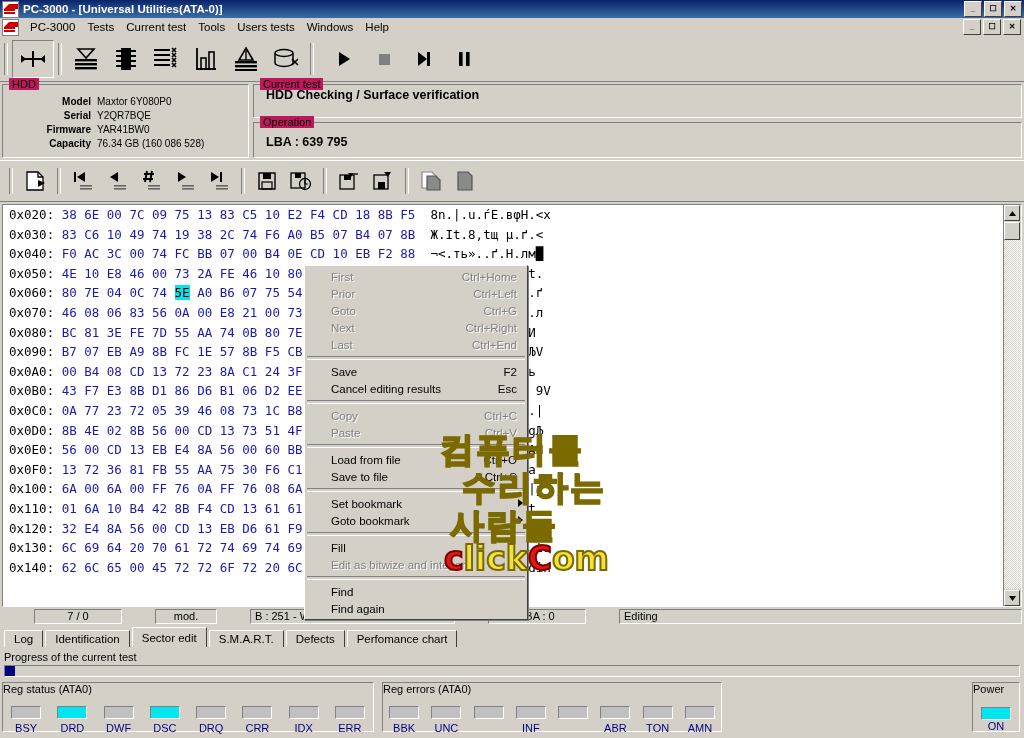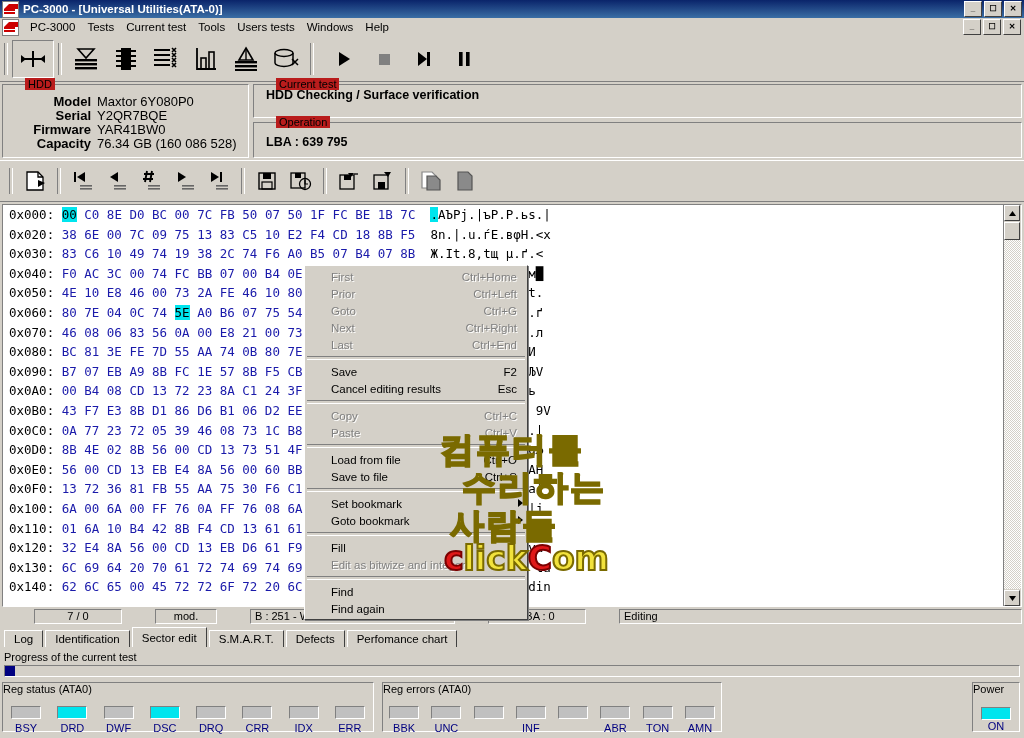--- a/index.html
+++ b/index.html
@@ -58,25 +58,25 @@
   .tbtn{width:40px;height:36px;display:flex;align-items:center;justify-content:center;}
   .tbtn.sunken{border-top:1px solid #808080;border-left:1px solid #808080;border-right:1px solid #fff;border-bottom:1px solid #fff;background:#d4d0c8;}
 
   
   .inforow{display:flex;height:78px;background:#d4d0c8;padding:2px 2px 0 2px;box-sizing:border-box;}
   .group{
     border:1px solid #808080;border-right-color:#fff;border-bottom-color:#fff;
     position:relative;box-sizing:border-box;
   }
   .group>.legend{
-    position:absolute;top:-7px;left:22px;background:#b91c1c;padding:0 3px;font-size:11px;color:#000;
+    position:absolute;top:-7px;left:6px;background:#be185d;padding:0 3px;font-size:11px;color:#000;
   }
   .hddgroup{width:247px;height:74px;position:relative;}
   .hddtable{margin:10px 0 0 0;width:100%;border-collapse:collapse;}
-  .hddtable td{font-size:13px;padding:0px 0;line-height:14px;}
+  .hddtable td{font-size:10px;padding:0px 0;line-height:14px;}
   .hddtable td.k{text-align:right;font-weight:bold;padding-right:6px;width:88px;}
   .hddtable td.v{text-align:left;}
 
   .rightcol{flex:1;display:flex;flex-direction:column;margin-left:4px;}
   .ctgroup{height:34px;position:relative;}
   .opgroup{height:36px;position:relative;margin-top:4px;}
   .bigval{font-weight:bold;font-size:12.5px;margin:12px 0 0 12px;}
 
   
   .sectoolbar{
@@ -567,21 +567,20 @@
       <span>
       <svg width="20" height="22" viewBox="0 0 20 22">
             <path d="M3 2 h10 l4 4 v14 H3 Z" fill="#8a8a8a" stroke="#555" stroke-width="1.2"></path>
           </svg>
       </span>
     </div>
   </div>
 
   <div class="hexwrap">
     <div class="hexinner" id="hexlines">
-        <div class="hexline"><span class="addr">0x000:</span> <span class="hl">00</span> C0 8E D0 BC 00 7C FB 50 07 50 1F FC BE 1B 7C  <span class="asc"><span class="hl">.</span>АЪPj.|ъP.P.ьѕ.|</span></div>
         <div class="hexline"><span class="addr">0x020:</span> 38 6E 00 7C 09 75 13 83 C5 10 E2 F4 CD 18 8B F5  <span class="asc">8n.|.u.ѓE.вφH.&lt;x</span></div>
         <div class="hexline"><span class="addr">0x030:</span> 83 C6 10 49 74 19 38 2C 74 F6 A0 B5 07 B4 07 8B  <span class="asc">Ж.It.8,tщ µ.ґ.&lt;</span></div>
         <div class="hexline"><span class="addr">0x040:</span> F0 AC 3C 00 74 FC BB 07 00 B4 0E CD 10 EB F2 88  <span class="asc">¬&lt;.ть»..ґ.H.лм█</span></div>
         <div class="hexline"><span class="addr">0x050:</span> 4E 10 E8 46 00 73 2A FE 46 10 80 7E 04 0B 74 0B  <span class="asc">.uF.s*юF.Ъ~..t.</span></div>
         <div class="hexline"><span class="addr">0x060:</span> 80 7E 04 0C 74 <span class="hl">5E</span> A0 B6 07 75 54 C6 46 10 F5 04  <span class="asc">~..t^ ¶.<span class="hl">u</span>TЪF..ґ</span></div>
         <div class="hexline"><span class="addr">0x070:</span> 46 08 06 83 56 0A 00 E8 21 00 73 05 A0 B6 07 EB  <span class="asc">..ґV..u!.s. ¶.л</span></div>
         <div class="hexline"><span class="addr">0x080:</span> BC 81 3E FE 7D 55 AA 74 0B 80 7E 10 00 74 05 A0  <span class="asc">ґ&gt;ю}U€t.Ъ~..tИ</span></div>
         <div class="hexline"><span class="addr">0x090:</span> B7 07 EB A9 8B FC 1E 57 8B F5 CB BF 05 00 8A 56  <span class="asc">.л©&lt;ь.W&lt;xЛi..ЉV</span></div>
         <div class="hexline"><span class="addr">0x0A0:</span> 00 B4 08 CD 13 72 23 8A C1 24 3F 98 8A DE 8A FC  <span class="asc">.H.r#ЉБ$?█ЉЮЩь</span></div>
         <div class="hexline"><span class="addr">0x0B0:</span> 43 F7 E3 8B D1 86 D6 B1 06 D2 EE 42 F7 E2 39 56  <span class="asc">че&lt;С†Ц±.ТоВчв 9V</span></div>

